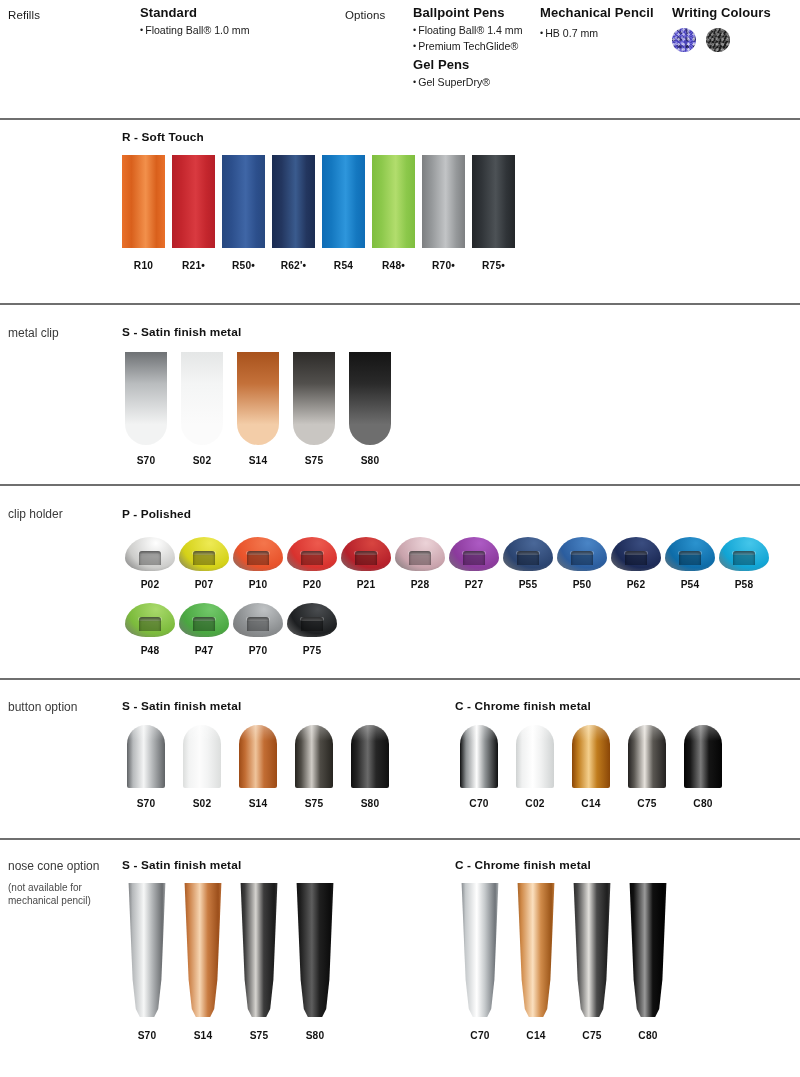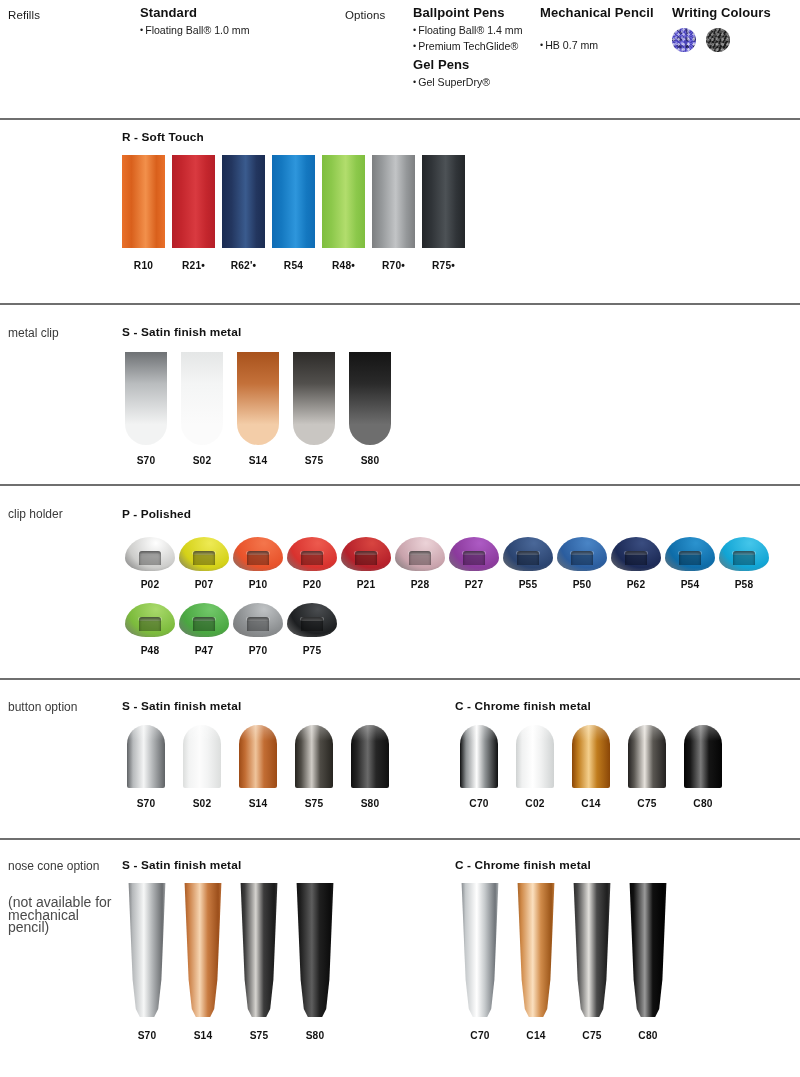--- a/index.html
+++ b/index.html
@@ -12,21 +12,21 @@
   }
   .page { position: relative; width: 800px; height: 1077px; padding-left: 36px; }
 
   
   .hdr-label     { font-size: 11.5px; font-weight: 400; color: #1a1a1a; letter-spacing: .1px; }
   .hdr-strong    { font-size: 13px; font-weight: 700; color: #111; letter-spacing: .1px; }
   .bullet-line   { font-size: 10.6px; font-weight: 400; color: #1a1a1a; white-space: nowrap; line-height: 15px; }
   .bullet-line .b{ font-size: 9px; position: relative; top: -1px; padding-right: 2px; }
   .sec-title     { font-size: 11.8px; font-weight: 700; color: #111; letter-spacing: .15px; }
   .row-label     { font-size: 12px; font-weight: 400; color: #3a3a3a; line-height: 17px; }
-  .row-note      { font-size: 14px; font-weight: 400; color: #4a4a4a; line-height: 12.5px; margin-top: 21px; }
+  .row-note      { font-size: 10px; font-weight: 400; color: #4a4a4a; line-height: 12.5px; margin-top: 7px; }
   .swatch-code   { font-size: 10.2px; font-weight: 700; color: #111; text-align: center; letter-spacing: .2px; white-space: nowrap; }
 
   .rule { position: absolute; left: 0; width: 800px; height: 2px; background: #6f6f6f; }
 
   
   .hblock { position: absolute; }
 
   .inkdot { width: 24px; height: 24px; border-radius: 50%; display: inline-block; position: relative; overflow: hidden; }
   .inkdot.blue {
     background:
@@ -123,21 +123,21 @@
       <span class="b">•</span><span>Premium TechGlide®</span>
     </div>
     <div class="hdr-strong" style="margin-top:2px;">Gel Pens</div>
     <div class="bullet-line" style="margin-top:3px;">
       <span class="b">•</span><span>Gel SuperDry®</span>
     </div>
   </div>
 
   <div class="hblock" style="left:540px; top:5px;">
     <div class="hdr-strong">Mechanical Pencil</div>
-    <div class="bullet-line" style="margin-top:18px;">
+    <div class="bullet-line" style="margin-top:6px;">
       <span class="b">•</span><span>HB 0.7 mm</span>
     </div>
   </div>
 
   <div class="hblock" style="left:672px; top:5px;">
     <div class="hdr-strong">Writing Colours</div>
     <div style="margin-top:8px; display:flex; gap:10px;">
       <span class="inkdot blue"></span>
       <span class="inkdot black"></span>
     </div>
@@ -159,20 +159,26 @@
           <div class="swatch-code barrel-label">R10</div>
         </div>
         <div class="swatch-cell">
           <div class="barrel">
             <div class="body" style="background: linear-gradient(90deg, rgb(181, 31, 40) 0%, rgb(196, 38, 45) 22%, rgb(217, 58, 64) 55%, rgb(196, 38, 45) 80%, rgb(181, 31, 40) 100%);"></div>
           </div>
           <div class="swatch-code barrel-label">R21•</div>
         </div>
         <div class="swatch-cell">
           <div class="barrel">
+            <div class="body" style="background: linear-gradient(90deg, rgb(39, 72, 127) 0%, rgb(44, 79, 140) 22%, rgb(63, 102, 166) 55%, rgb(44, 79, 140) 80%, rgb(39, 72, 127) 100%);"></div>
+          </div>
+          <div class="swatch-code barrel-label">R50•</div>
+        </div>
+        <div class="swatch-cell">
+          <div class="barrel">
             <div class="body" style="background: linear-gradient(90deg, rgb(26, 44, 82) 0%, rgb(35, 54, 95) 22%, rgb(58, 91, 142) 55%, rgb(35, 54, 95) 80%, rgb(26, 44, 82) 100%);"></div>
           </div>
           <div class="swatch-code barrel-label">R62'•</div>
         </div>
         <div class="swatch-cell">
           <div class="barrel">
             <div class="body" style="background: linear-gradient(90deg, rgb(15, 108, 181) 0%, rgb(20, 120, 192) 22%, rgb(46, 150, 220) 55%, rgb(20, 120, 192) 80%, rgb(15, 108, 181) 100%);"></div>
           </div>
           <div class="swatch-code barrel-label">R54</div>
         </div>

